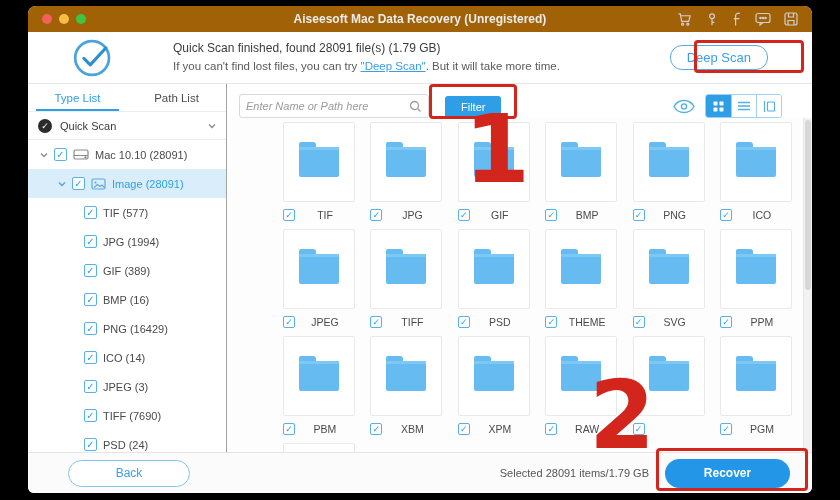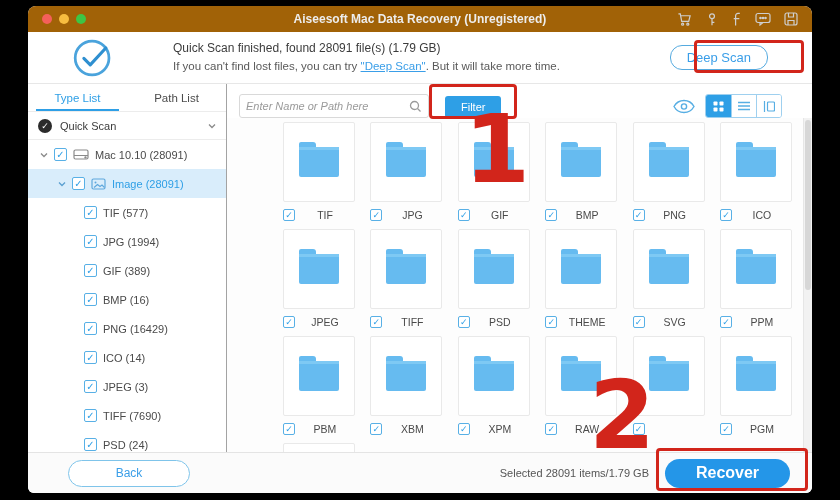--- a/index.html
+++ b/index.html
@@ -95,21 +95,21 @@
   .scrollthumb { position:absolute; left:1px; right:1px; top:2px; height:170px;
                  background:#d7d7d7; border-radius:4px; }
 
   
   .footer { height:41px; border-top:1px solid #e4e4e4; background:#fbfbfb; display:flex;
             align-items:center; padding:0 22px 0 40px; flex-shrink:0; }
   .back-btn { width:122px; height:27px; border:1px solid #7fc4ea; border-radius:14px;
               background:#fff; color:#3a9ee8; font-size:12px; cursor:pointer; }
   .sel-text { margin-left:auto; font-size:11px; color:#555; margin-right:16px; }
   .recover-btn { width:125px; height:29px; background:#2496e8; border:0; border-radius:15px;
-                 color:#fff; font-size:16px; font-weight:bold; cursor:pointer; }
+                 color:#fff; font-size:12px; font-weight:bold; cursor:pointer; }
 
   
   .ann-box { position:absolute; border:3px solid #d2251b; border-radius:4px; pointer-events:none; z-index:50; }
   .ann-num { position:absolute; color:#d2251b; font-weight:800; font-size:95px; line-height:1;
              pointer-events:none; z-index:50; font-family:"DejaVu Sans","Liberation Sans",sans-serif; }
   #box-filter  { left:429px; top:84px;  width:88px;  height:35px; }
   #box-deep    { left:694px; top:40px;  width:110px; height:33px; }
   #box-recover { left:656px; top:448px; width:152px; height:43px; }
   #num-1 { left:457px; top:102px; width:80px; text-align:center; }
   #num-2 { left:582px; top:368px; width:80px; text-align:center; }

